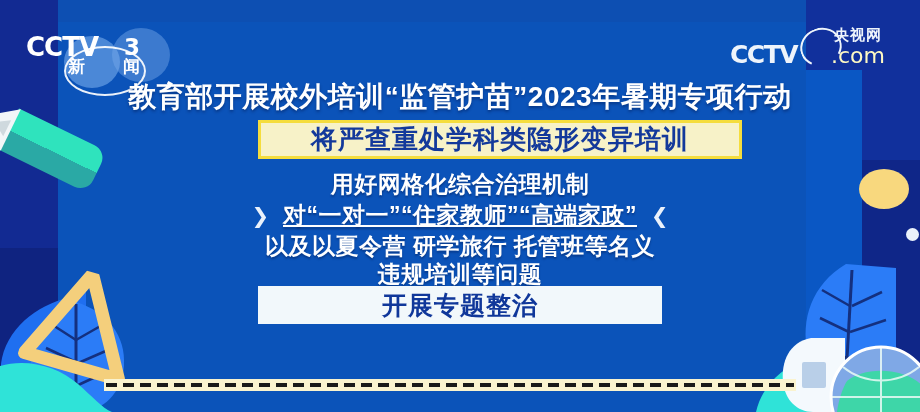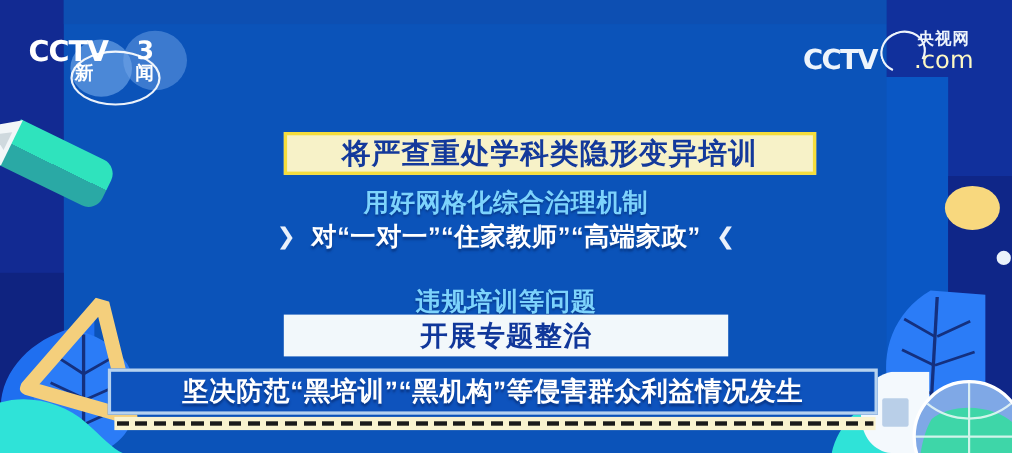--- a/index.html
+++ b/index.html
@@ -258,35 +258,36 @@
     letter-spacing: 1px;
   }
 
   .line-plain {
     position: absolute;
     left: 0;
     width: 920px;
     text-align: center;
     font-size: 23px;
     font-weight: 700;
-    color: #7dd3fc;
+    color: #ffffff;
     letter-spacing: 0.5px;
     text-shadow: 0 2px 2px rgba(0,20,70,0.4);
   }
   .row-quotes {
     position: absolute;
     left: 0; top: 200px;
     width: 920px;
     display: flex; align-items: center; justify-content: center;
     gap: 14px;
   }
   .row-quotes .t {
     font-size: 23px; font-weight: 700; color: #ffffff;
     letter-spacing: 0.5px;
     text-shadow: 0 2px 2px rgba(0,20,70,0.4);
+    text-decoration: underline;
   }
   .chev {
     color: #eaf1fb;
     font-size: 21px;
     font-weight: 700;
     line-height: 1;
   }
 
   .white-box {
     position: absolute;
@@ -407,39 +408,38 @@
     </div>
   </div>
 
   <div class="logocom">
     <div class="swoosh"></div>
     <div class="cctv">CCTV</div>
     <div class="dotcom">.com</div>
     <div class="cn">央视网</div>
   </div>
 
+  <div class="headline">教育部开展校外培训“监管护苗”2023年暑期专项行动</div>
 
   <div class="hilite-box">
     <span class="t">将严查重处学科类隐形变异培训</span>
   </div>
 
   <div class="line-plain" style="top:169px;">用好网格化综合治理机制</div>
 
   <div class="row-quotes">
     <span class="chev">❯</span>
     <span class="t">对“一对一”“住家教师”“高端家政”</span>
     <span class="chev">❮</span>
   </div>
 
+  <div class="line-plain" style="top:231px;">以及以夏令营 研学旅行 托管班等名义</div>
   <div class="line-plain" style="top:259px;">违规培训等问题</div>
 
   <div class="white-box">
     <span class="t">开展专题整治</span>
   </div>
 
-  <div class="bottom-banner">
-    <span class="t">坚决防范“黑培训”“黑机构”等侵害群众利益情况发生</span>
-  </div>
   <div class="dash-bar">
     <div class="dashes"></div>
   </div>
 
 </div>
 
 </body></html>

